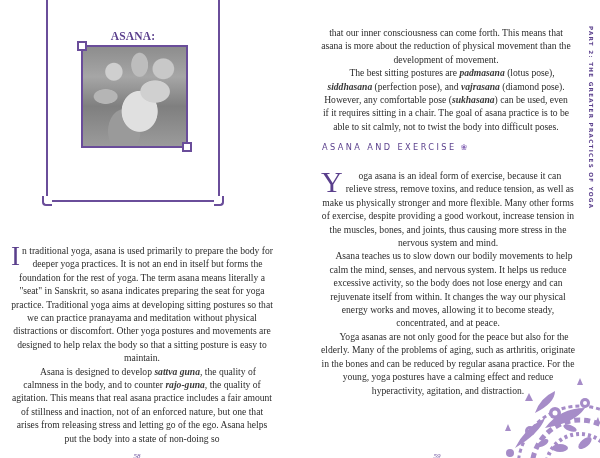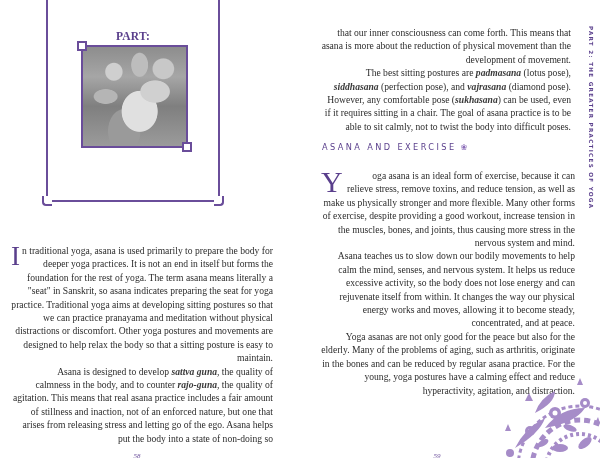--- a/index.html
+++ b/index.html
@@ -48,21 +48,21 @@
   }
   .illustration::before { left: -6px; top: -6px; }
   .illustration::after { right: -6px; bottom: -6px; }
   .chapter-title {
     position: absolute; left: 0; width: 100%; top: 160px; text-align: center;
     color: #5a3f8c; font-weight: bold; font-size: 11.5px; line-height: 14px;
   }
 
   .body-text {
     font-size: 9.6px; line-height: 13.4px; color: #2c2c2c;
-    text-align: right;
+    text-align: center;
   }
   .body-text p { margin: 0; text-indent: 12px; }
   .body-text p.first { text-indent: 0; }
   .body-text em { font-style: italic; color: #3a3a3a; font-weight: bold; }
   .dropcap-i {
     float: left; font-size: 27px; line-height: 22px; color: #5a3f8c;
     margin: 1px 2px 0 0; font-weight: normal;
   }
   .dropcap-y {
     float: left; font-size: 30px; line-height: 24px; color: #5a3f8c;
@@ -97,21 +97,21 @@
 
   .floral {
     position: absolute; right: 0; bottom: 0; width: 115px; height: 85px; overflow: hidden;
   }
 </style>
 </head>
 <body>
 
 <div class="page page-left">
   <div class="title-frame">
-    <div class="chapter-label">PART:</div>
+    <div class="chapter-label">ASANA:</div>
     <div class="illustration"></div>
     <div class="chapter-title">
     </div>
     <span class="frame-corner l"></span>
     <span class="frame-corner r"></span>
   </div>
 
   <div class="body-text left-text">
     <p class="first"><span class="dropcap-i">I</span><span>n traditional yoga, asana is used primarily to prepare the body for deeper yoga practices. It is not an end in itself but forms the foundation for the rest of yoga. The term asana means literally a "seat" in Sanskrit, so asana indicates preparing the seat for yoga practice. Traditional yoga aims at developing sitting postures so that we can practice pranayama and meditation without physical distractions or discomfort. Other yoga postures and movements are designed to help relax the body so that a sitting posture is easy to maintain.</span></p>
     <p><span>Asana is designed to develop </span><em>sattva guna</em><span>, the quality of calmness in the body, and to counter </span><em>rajo-guna</em><span>, the quality of agitation. This means that real asana practice includes a fair amount of stillness and inaction, not of an enforced nature, but one that arises from releasing stress and letting go of the ego. Asana helps put the body into a state of non-doing so</span></p>

